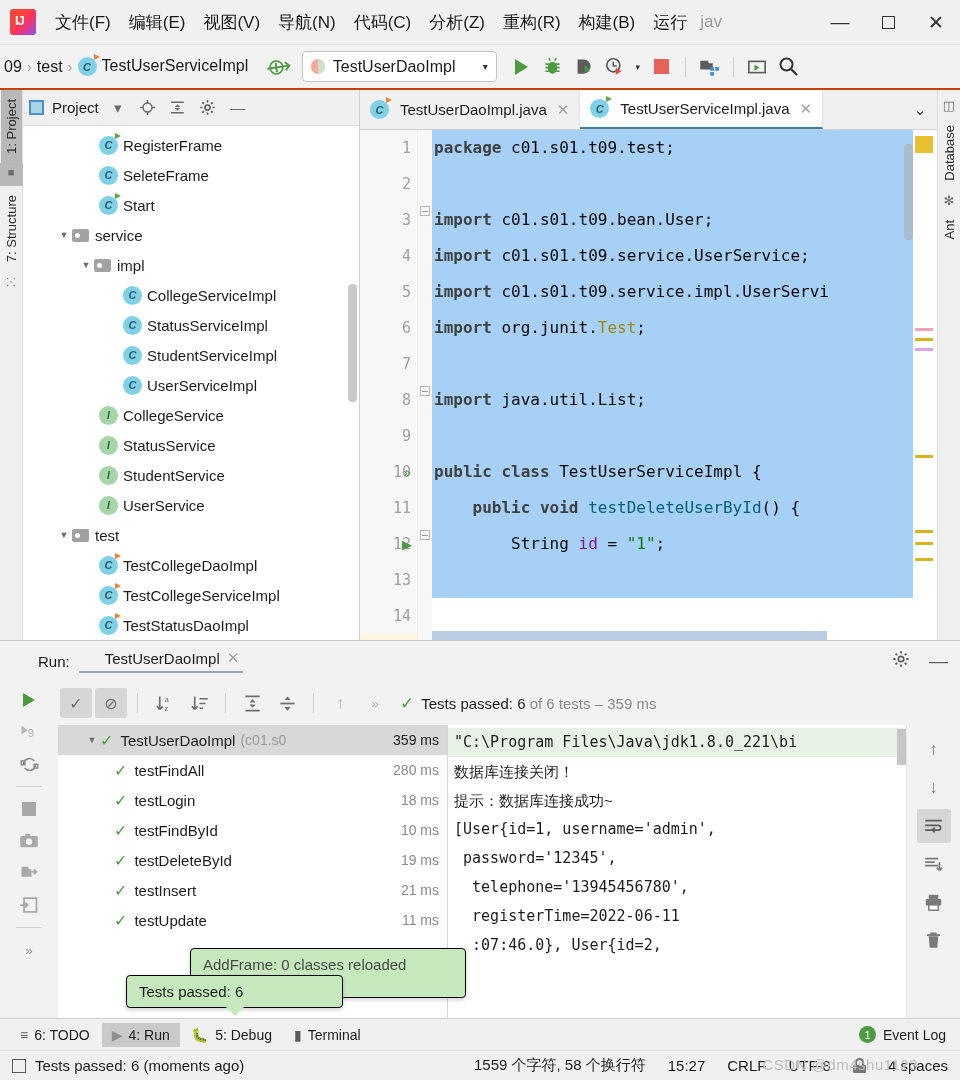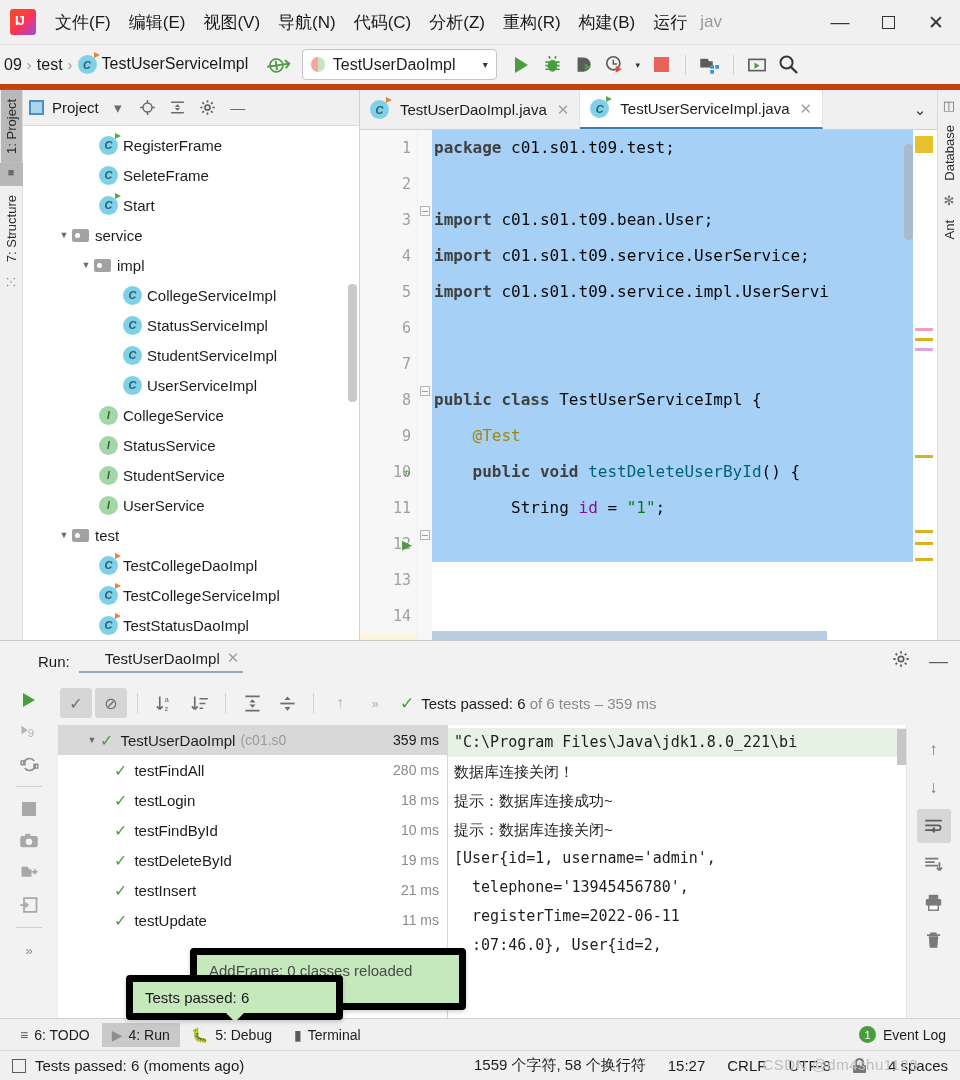--- a/index.html
+++ b/index.html
@@ -25,21 +25,21 @@
   .menu-item { padding:4px 9px; font-size:17px; color:#1a1a1a; white-space:nowrap; cursor:default;text-align:right; }
   .menu-trunc { font-size:17px; color:#9a9a9a; padding:4px 4px; }
   .win-ctl { margin-left:auto; display:flex; height:100%; }
   .win-btn { width:48px; display:flex; align-items:center; justify-content:center;
     font-size:19px; color:#333; }
   .win-btn .sqr { width:13px; height:13px; border:1.6px solid #333; }
 
   
   .navbar {
     height:45px; background:#f2f2f2; display:flex; align-items:center;
-    border-bottom:6px solid #c2410c; flex:none; padding:0 8px 0 0;
+    border-bottom:2px solid #c2410c; flex:none; padding:0 8px 0 0;
   }
   .crumbs { display:flex; align-items:center; font-size:16px; color:#1a1a1a; padding-left:0px;}
   .crumbs .c { padding:0 4px; white-space:nowrap; }
   .crumbs .sep { color:#9a9a9a; font-size:15px; padding:0 1px;}
   .cls-ico { width:19px; height:19px; border-radius:50%; background:#7fd1e8;
      display:inline-flex; align-items:center; justify-content:center; color:#2b5c6b;
      font-size:11px; font-style:italic; font-weight:bold; position:relative; margin-right:5px;}
   .cls-ico.run::after { content:""; position:absolute; right:-3px; top:-3px; width:0;height:0;
      border-left:6px solid #e8833a; border-top:3px solid transparent; border-bottom:3px solid transparent;}
   .cls-ico.green::after { content:""; position:absolute; right:-3px; top:-3px; width:0;height:0;
@@ -174,21 +174,21 @@
   .cline.hl { background:#e6f2e4;}
   .cline.cn { font-family:"Liberation Sans", sans-serif;}
   .con-scroll { position:absolute; right:0; top:4px; width:9px; height:36px; background:#c6c6c6;}
   .console-rail { width:54px; background:#f2f2f2; display:flex; flex-direction:column;
      align-items:center; padding-top:8px; gap:4px; flex:none; border-left:1px solid #e4e4e4;}
   .cr { width:34px;height:34px;display:flex;align-items:center;justify-content:center;
      color:#7a7a7a; font-size:17px; border-radius:3px;}
   .cr.on { background:#d6d6d6;}
 
   
-  .tip { position:absolute; background:#c6e8bd; border:7px solid #000000; border-radius:4px;
+  .tip { position:absolute; background:#c6e8bd; border:1px solid #000000; border-radius:4px;
      font-size:15px; color:#1a1a1a; padding:7px 12px; box-shadow:0 2px 4px rgba(0,0,0,.18);}
   .tip::after { content:""; position:absolute; bottom:-9px; left:50%; margin-left:-9px;
      width:0;height:0;border-left:9px solid transparent;border-right:9px solid transparent;
      border-top:9px solid #c6e8bd;}
   .tip.t1 { left:190px; top:948px; width:276px; }
   .tip.t2 { left:126px; top:975px; width:217px; }
   .tip .blue { color:#2a6fb5; }
   .tip .faded { color:#4a4a4a; }
 
   
@@ -466,24 +466,25 @@
           <div class="fold" style="top:256px;"></div>
           <div class="fold" style="top:400px;"></div>
 
         </div>
         <div class="code">
           <div class="cl sel"><span class="kw">package </span><span class="plain">c01.s01.t09.test;</span></div>
           <div class="cl sel"></div>
           <div class="cl sel"><span class="kw">import </span><span class="plain">c01.s01.t09.bean.User;</span></div>
           <div class="cl sel"><span class="kw">import </span><span class="plain">c01.s01.t09.service.UserService;</span></div>
           <div class="cl sel"><span class="kw">import </span><span class="plain">c01.s01.t09.service.impl.UserServi</span></div>
+          <div class="cl sel"><span class="kw">import </span><span class="plain">org.junit.</span><span class="ann">Test</span><span class="plain">;</span></div>
           <div class="cl sel"></div>
+          <div class="cl sel"><span class="kw">import </span><span class="plain">java.util.List;</span></div>
           <div class="cl sel"></div>
           <div class="cl sel"><span class="kw">public class </span><span class="plain">TestUserServiceImpl {</span></div>
-          <div class="cl sel"><span class="ann">    @Test</span></div>
           <div class="cl sel"><span class="plain">    </span><span class="kw">public void </span><span class="fn">testDeleteUserById</span><span class="plain">() {</span></div>
           <div class="cl sel"><span class="plain">        String </span><span class="fld">id</span><span class="plain"> = </span><span class="str">"1"</span><span class="plain">;</span></div>
           <div class="cl sel"></div>
 
           <div class="code-vscroll"></div>
           <div class="code-hscroll" style="left:0;"></div>
         </div>
         <div class="marker-gutter">
           <div class="mk" style="top:6px;height:17px;background:#e8c22e;"></div>
           <div class="mk" style="top:198px;background:#f0a0b8;"></div>
@@ -645,22 +646,22 @@
               <span class="chk">✓</span>
               <span>testUpdate</span>
               <span class="ms">11 ms</span>
             </div>
           </div>
 
           <div class="console">
             <div class="cline hl">"C:\Program Files\Java\jdk1.8.0_221\bi</div>
             <div class="cline cn">数据库连接关闭！</div>
             <div class="cline cn">提示：数据库连接成功~</div>
-            <div class="cline cn">提示：数据库连接关闭~</div>
             <div class="cline">[User{id=1, username='admin',</div>
+            <div class="cline"> password='12345',</div>
             <div class="cline">  telephone='13945456780',</div>
             <div class="cline">  registerTime=2022-06-11</div>
             <div class="cline">  :07:46.0}, User{id=2,</div>
             <div class="con-scroll"></div>
           </div>
 
           <div class="console-rail">
             <div class="cr">↑</div>
             <div class="cr">↓</div>
             <div class="cr on">

